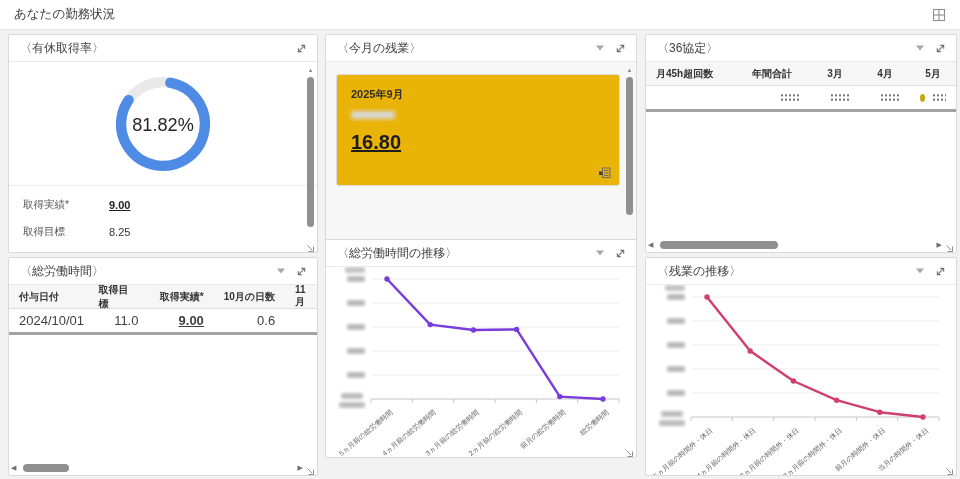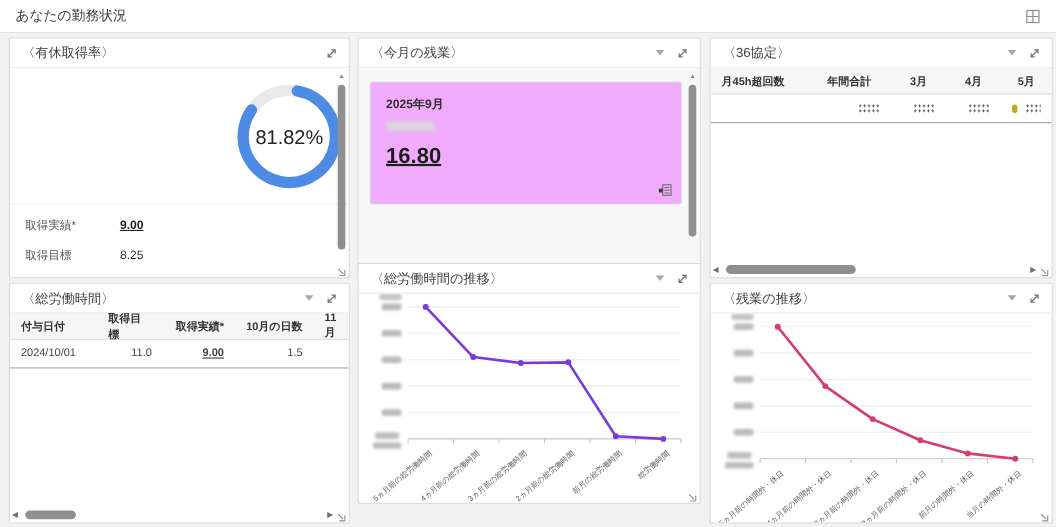--- a/index.html
+++ b/index.html
@@ -36,46 +36,46 @@
   #p6{left:645px;top:257px; width:312px; height:219px;}
 
   .panel-head {
     height:27px; display:flex; align-items:center; justify-content:space-between;
     padding:0 9px 0 11px; border-bottom:1px solid #e9e9e9; background:#fff;
   }
   .panel-title { font-size:12px; color:#404040; }
   .head-icons { display:flex; align-items:center; gap:9px; }
 
   
-  .donut-wrap { height:124px; display:flex; align-items:center; justify-content:flex-end;
+  .donut-wrap { height:124px; display:flex; align-items:center; justify-content:center;
                 border-bottom:1px solid #ededed; }
   .stats { padding:5px 0 0 14px; }
   .stat-row { display:flex; align-items:center; height:27px; }
   .stat-label { width:86px; font-size:10.5px; color:#555; }
   .stat-value { font-size:11px; color:#333; }
   .stat-value.link { font-weight:bold; text-decoration:underline; color:#222; cursor:pointer; }
 
   
   .p2-body { position:absolute; left:0; right:0; top:27px; bottom:0; background:#f7f7f7; }
   .card {
     position:absolute; left:10px; top:12px; width:284px; height:112px;
-    background:#f0abfc; border:1px solid #dcdcdc; border-radius:3px;
+    background:#eab308; border:1px solid #dcdcdc; border-radius:3px;
   }
   .card-period { font-size:11px; font-weight:bold; color:#2e2e2e; margin:12px 0 0 14px; }
   .redact-pill { width:44px; height:8px; background:#d8d8d8; border-radius:2px;
                  filter:blur(2px); margin:9px 0 0 14px; }
   .card-value { font-size:20px; font-weight:bold; color:#1d1d1d; text-decoration:underline;
                 margin:12px 0 0 14px; cursor:pointer; display:inline-block; }
   .drill { position:absolute; right:8px; bottom:6px; }
 
   
   .tbl-head { display:flex; height:24px; background:#f6f6f6; border-bottom:1px solid #dedede; }
   .th { display:flex; align-items:center; padding:0 10px; font-size:10px; font-weight:bold; color:#333; }
-  .tbl-row { display:flex; height:26px; border-bottom:1px solid #a3a3a3; align-items:center;
-             font-size:10px; color:#3f3f3f; }
+  .tbl-row { display:flex; height:26px; border-bottom:3px solid #a3a3a3; align-items:center;
+             font-size:13px; color:#3f3f3f; }
   .td { display:flex; align-items:center; padding:0 10px; }
   .num { justify-content:flex-end; }
   .cell-link { font-weight:bold; text-decoration:underline; cursor:pointer; }
   .redact-dots {
     width:20px; height:9px;
     background-image:radial-gradient(circle,#5c5c5c 0.9px,transparent 1.15px);
     background-size:4px 4.5px; filter:blur(0.5px);
   }
   .status-dot { width:8px; height:8px; border-radius:50%; background:#c3ab18; margin-right:7px; }
 
@@ -283,21 +283,21 @@
         <div class="th num" style="width: 72px;">10月の日数</div>
         <div class="th num" style="width: 32px;">11月</div>
       </div>
     <div id="leave-rows">
         <div class="tbl-row">
           <div class="td" style="width: 80px;">2024/10/01</div>
           <div class="td num" style="width: 60px;">11.0</div>
           <div class="td num" style="width: 66px;">
             <span class="cell-link">9.00</span>
           </div>
-          <div class="td num" style="width: 72px;">1.5</div>
+          <div class="td num" style="width: 72px;">0.6</div>
           <div class="td num" style="width: 32px;"></div>
         </div>
       </div>
     <div class="hscroll">
       <span class="h-arrow" style="left:0">◀</span>
       <span class="hthumb" style="left:12px; width:46px"></span>
       <span class="h-arrow" style="right:0">▶</span>
     </div>
     <span class="grip grip-ic"><svg width="11" height="11" viewBox="0 0 11 11">
           <g stroke="#8d8d8d" stroke-width="1" fill="none">

